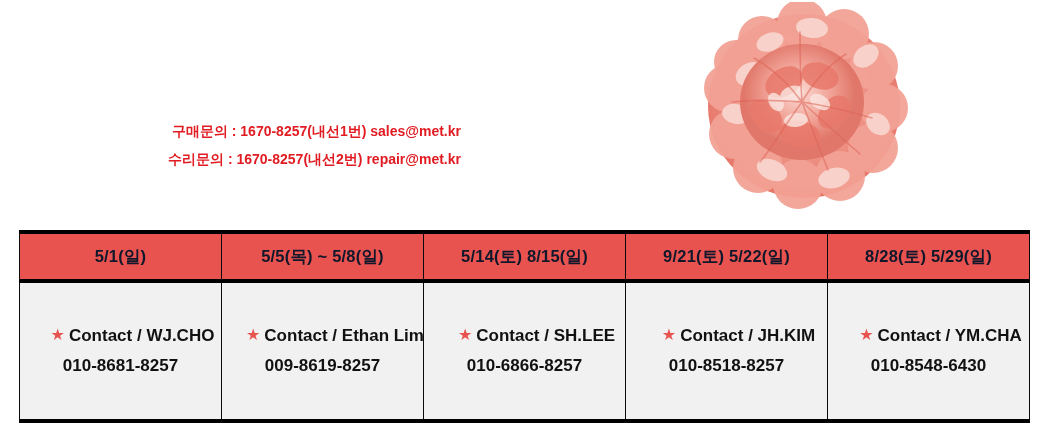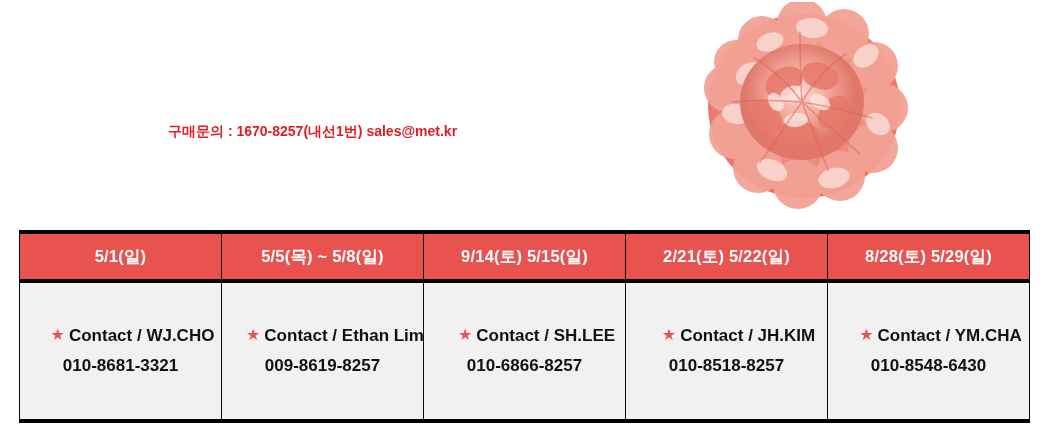--- a/index.html
+++ b/index.html
@@ -70,21 +70,21 @@
   }
   .schedule-table th,
   .schedule-table td {
     border-left: 1.5px solid #0a0a0a;
     border-right: 1.5px solid #0a0a0a;
     padding: 0;
     text-align: center;
   }
   .schedule-table thead th {
     background: #e8524f;
-    color: #ffffff;
+    color: #0f172a;
     font-size: 16.5px;
     font-weight: bold;
     height: 45px;
     border-top: 4px solid #000000;
     border-bottom: 4px solid #000000;
     white-space: nowrap;
     letter-spacing: 0.2px;
   }
   .schedule-table tbody td {
     background: #f1f1f1;
@@ -120,20 +120,21 @@
   }
 </style>
 </head>
 <body>
 
 <div class="poster">
 
 
   <div class="contact-block">
     <span class="contact-line">구매문의 : 1670-8257(내선1번) sales@met.kr</span>
+    <span class="contact-line">수리문의 : 1670-8257(내선2번) repair@met.kr</span>
   </div>
 
   <div class="flower-wrap">
     <svg viewBox="0 0 232 212" xmlns="http://www.w3.org/2000/svg" aria-hidden="true">
       <defs>
         <radialGradient id="petalGrad" cx="50%" cy="45%" r="58%">
           <stop offset="0%" stop-color="#f7b8ae"></stop>
           <stop offset="45%" stop-color="#ef9487"></stop>
           <stop offset="100%" stop-color="#e4695c"></stop>
         </radialGradient>
@@ -202,31 +203,31 @@
         </g>
       </g>
     </svg>
   </div>
 
   <table class="schedule-table">
     <thead>
       <tr>
         <th>5/1(일)</th>
         <th>5/5(목)   ~   5/8(일)</th>
-        <th>9/14(토)   5/15(일)</th>
-        <th>2/21(토)   5/22(일)</th>
+        <th>5/14(토)   8/15(일)</th>
+        <th>9/21(토)   5/22(일)</th>
         <th>8/28(토)   5/29(일)</th>
       </tr>
     </thead>
     <tbody>
       <tr>
         <td>
           <span class="cell-inner">
             <span class="contact-name"><span class="star-icon">★</span><span>Contact / WJ.CHO</span></span>
-            <span class="contact-phone">010-8681-3321</span>
+            <span class="contact-phone">010-8681-8257</span>
           </span>
         </td>
         <td>
           <span class="cell-inner">
             <span class="contact-name"><span class="star-icon">★</span><span>Contact / Ethan Lim</span></span>
             <span class="contact-phone">009-8619-8257</span>
           </span>
         </td>
         <td>
           <span class="cell-inner">

